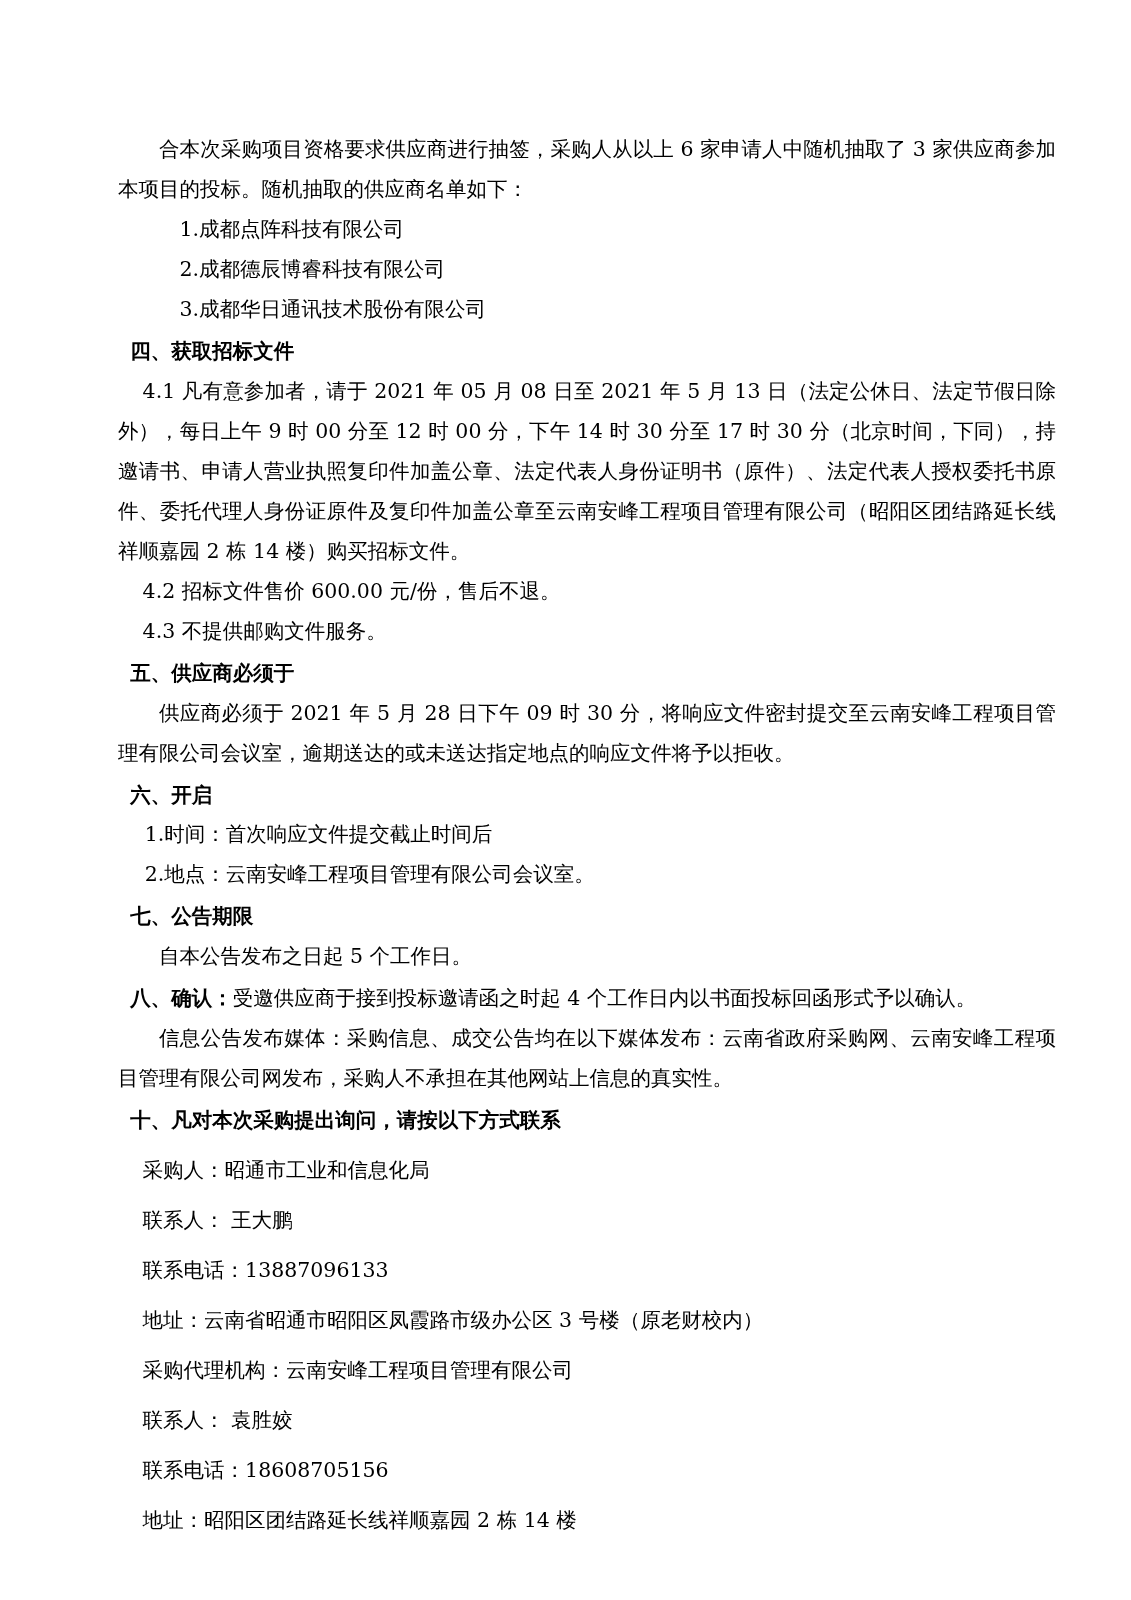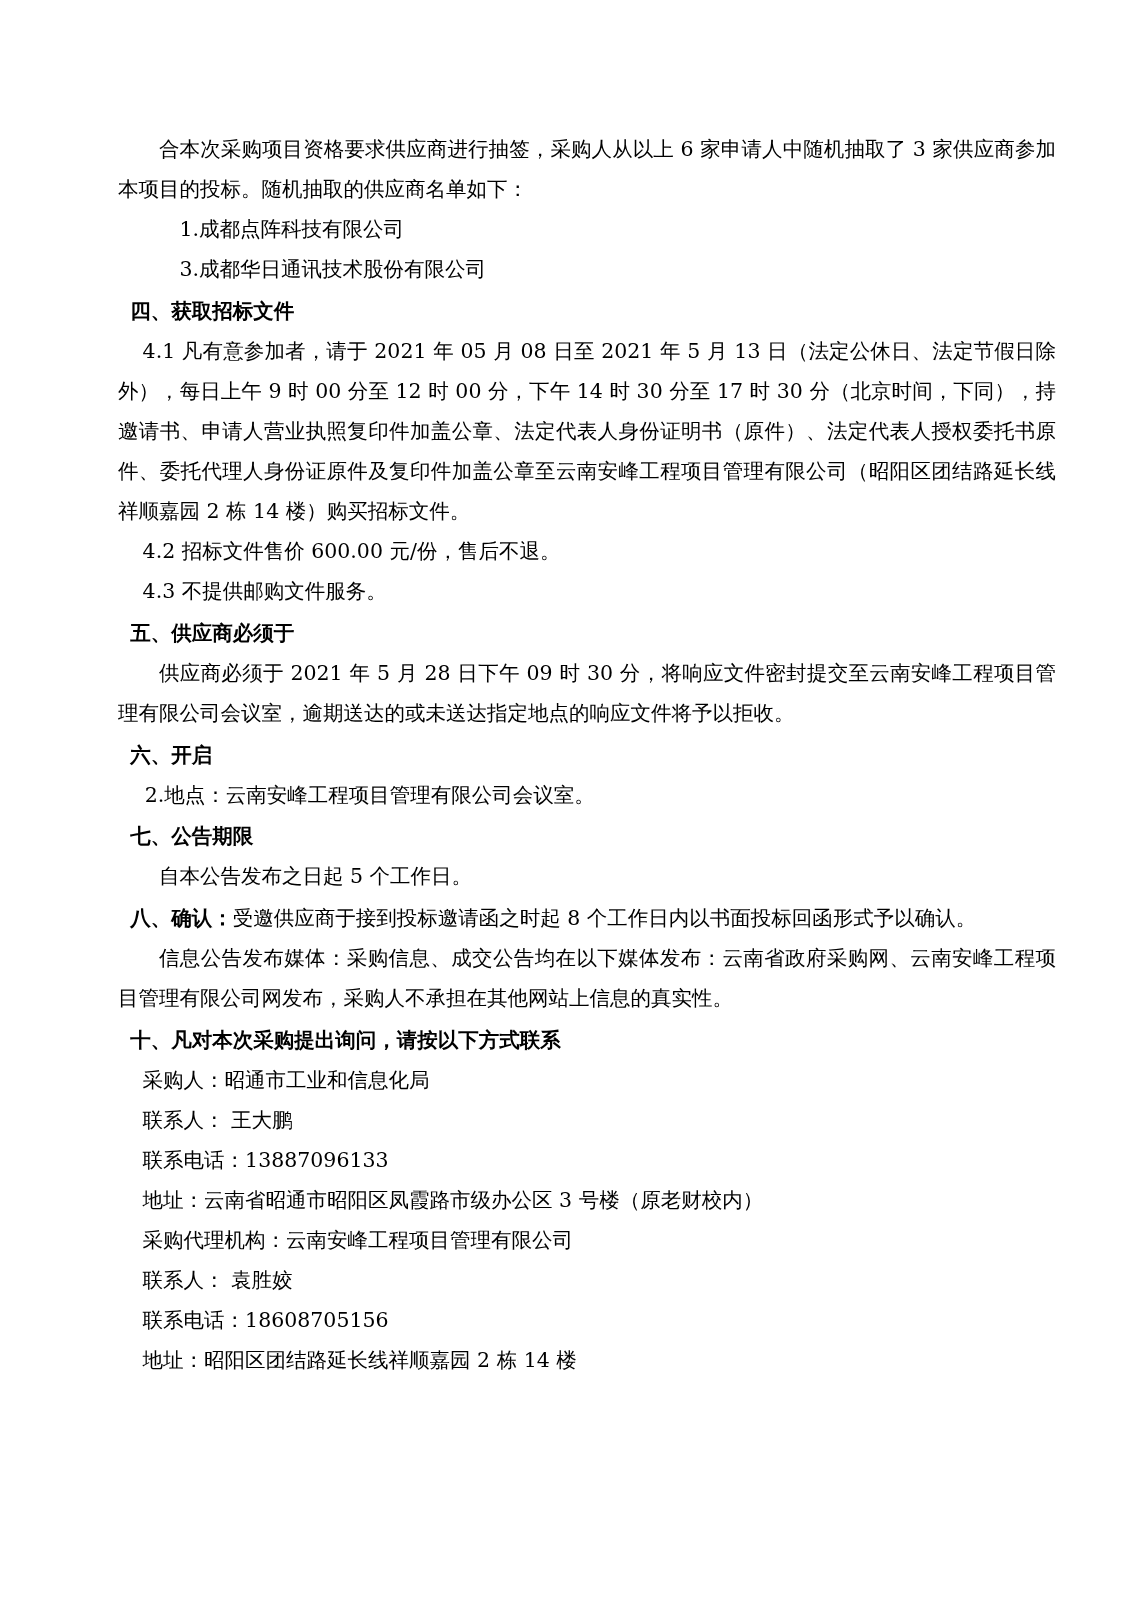--- a/index.html
+++ b/index.html
@@ -45,49 +45,52 @@
     margin-top: 28px;
   }
   .list-item {
     text-indent: 3em;
   }
   .sub-item {
     text-indent: 1.3em;
   }
   .contact-line {
     text-indent: 1.2em;
+    margin-top: 10px;
   }
 </style>
 </head>
 <body>
 
 <div class="page">
   <div class="doc">
 
     <p class="para">合本次采购项目资格要求供应商进行抽签，采购人从以上 6 家申请人中随机抽取了 3 家供应商参加本项目的投标。随机抽取的供应商名单如下：</p>
 
     <p class="list-item">1.成都点阵科技有限公司</p>
+    <p class="list-item">2.成都德辰博睿科技有限公司</p>
     <p class="list-item">3.成都华日通讯技术股份有限公司</p>
 
     <p class="heading">四、获取招标文件</p>
     <p class="para-hang">4.1 凡有意参加者，请于 2021 年 05 月 08 日至 2021 年 5 月 13 日（法定公休日、法定节假日除外），每日上午 9 时 00 分至 12 时 00 分，下午 14 时 30 分至 17 时 30 分（北京时间，下同），持邀请书、申请人营业执照复印件加盖公章、法定代表人身份证明书（原件）、法定代表人授权委托书原件、委托代理人身份证原件及复印件加盖公章至云南安峰工程项目管理有限公司（昭阳区团结路延长线祥顺嘉园 2 栋 14 楼）购买招标文件。</p>
     <p class="para-hang">4.2 招标文件售价 600.00 元/份，售后不退。</p>
     <p class="para-hang">4.3 不提供邮购文件服务。</p>
 
     <p class="heading">五、供应商必须于</p>
     <p class="para">供应商必须于 2021 年 5 月 28 日下午 09 时 30 分，将响应文件密封提交至云南安峰工程项目管理有限公司会议室，逾期送达的或未送达指定地点的响应文件将予以拒收。</p>
 
     <p class="heading">六、开启</p>
+    <p class="sub-item">1.时间：首次响应文件提交截止时间后</p>
     <p class="sub-item">2.地点：云南安峰工程项目管理有限公司会议室。</p>
 
     <p class="heading">七、公告期限</p>
     <p class="para">自本公告发布之日起 5 个工作日。</p>
 
     <p class="heading" style="font-weight:normal;">
-      <span class="heading-inline">八、确认：</span><span>受邀供应商于接到投标邀请函之时起 8 个工作日内以书面投标回函形式予以确认。</span>
+      <span class="heading-inline">八、确认：</span><span>受邀供应商于接到投标邀请函之时起 4 个工作日内以书面投标回函形式予以确认。</span>
     </p>
 
     <p class="para">信息公告发布媒体：采购信息、成交公告均在以下媒体发布：云南省政府采购网、云南安峰工程项目管理有限公司网发布，采购人不承担在其他网站上信息的真实性。</p>
 
     <p class="heading">十、凡对本次采购提出询问，请按以下方式联系</p>
     <p class="contact-line">采购人：昭通市工业和信息化局</p>
     <p class="contact-line">联系人： 王大鹏</p>
     <p class="contact-line">联系电话：13887096133</p>
     <p class="contact-line">地址：云南省昭通市昭阳区凤霞路市级办公区 3 号楼（原老财校内）</p>
     <p class="contact-line">采购代理机构：云南安峰工程项目管理有限公司</p>

